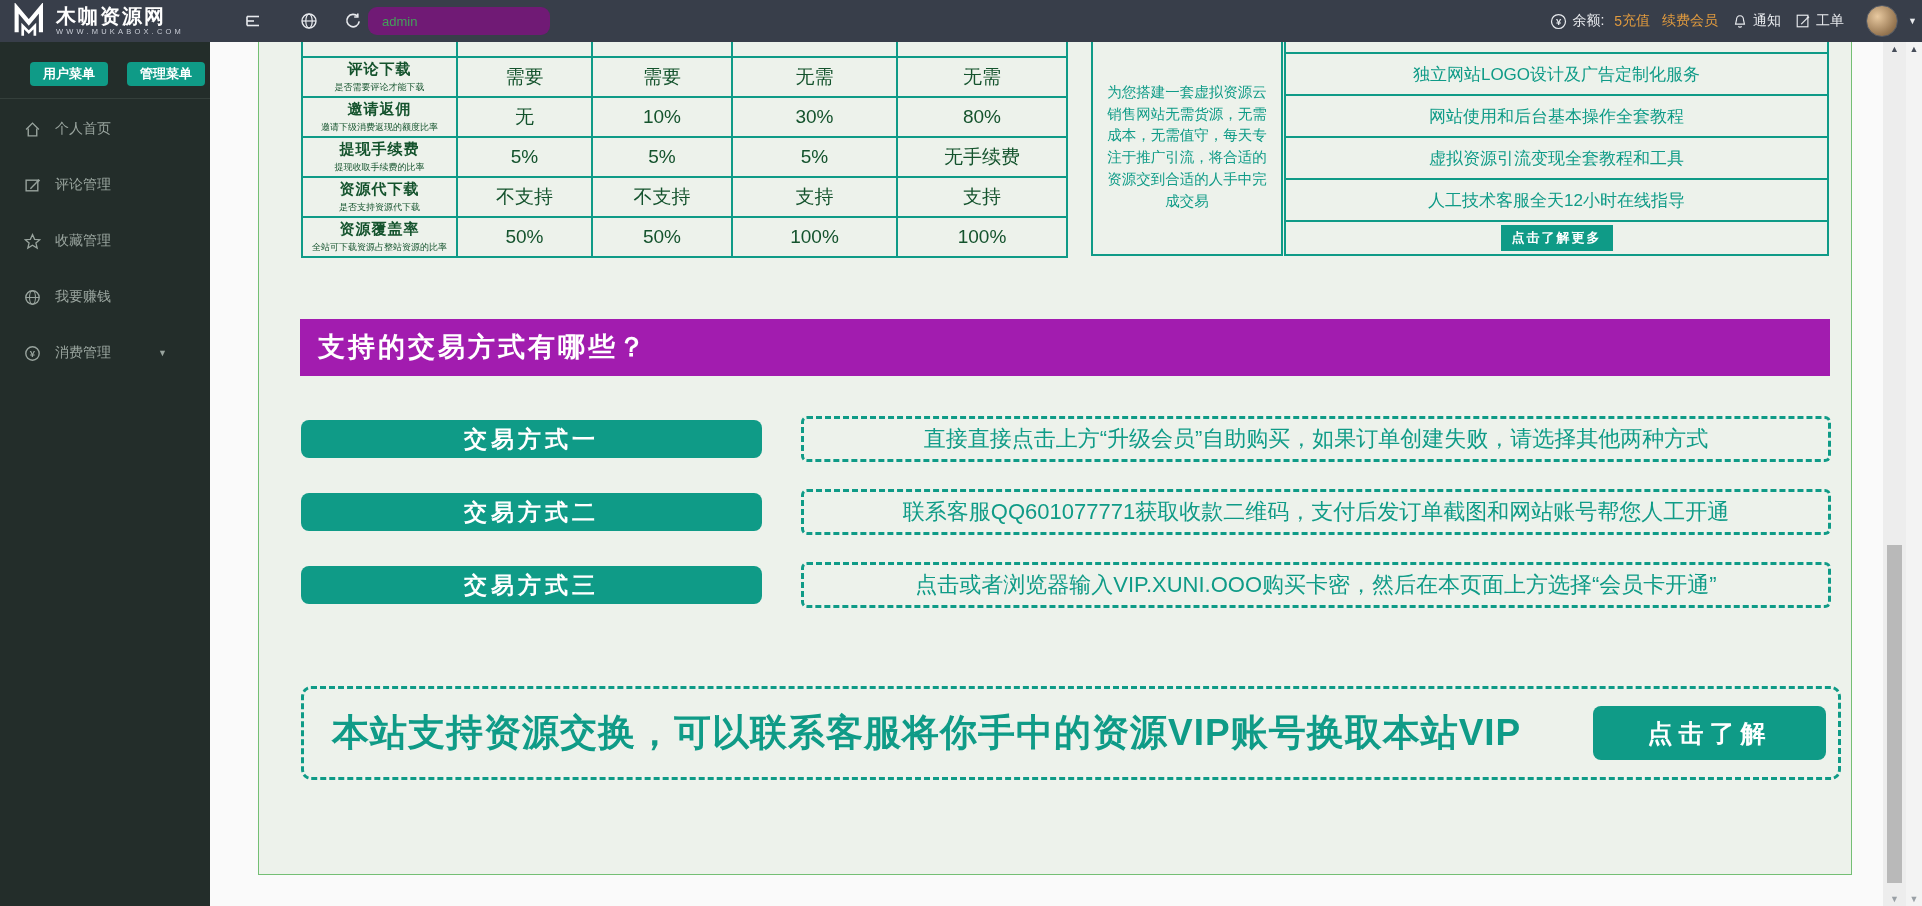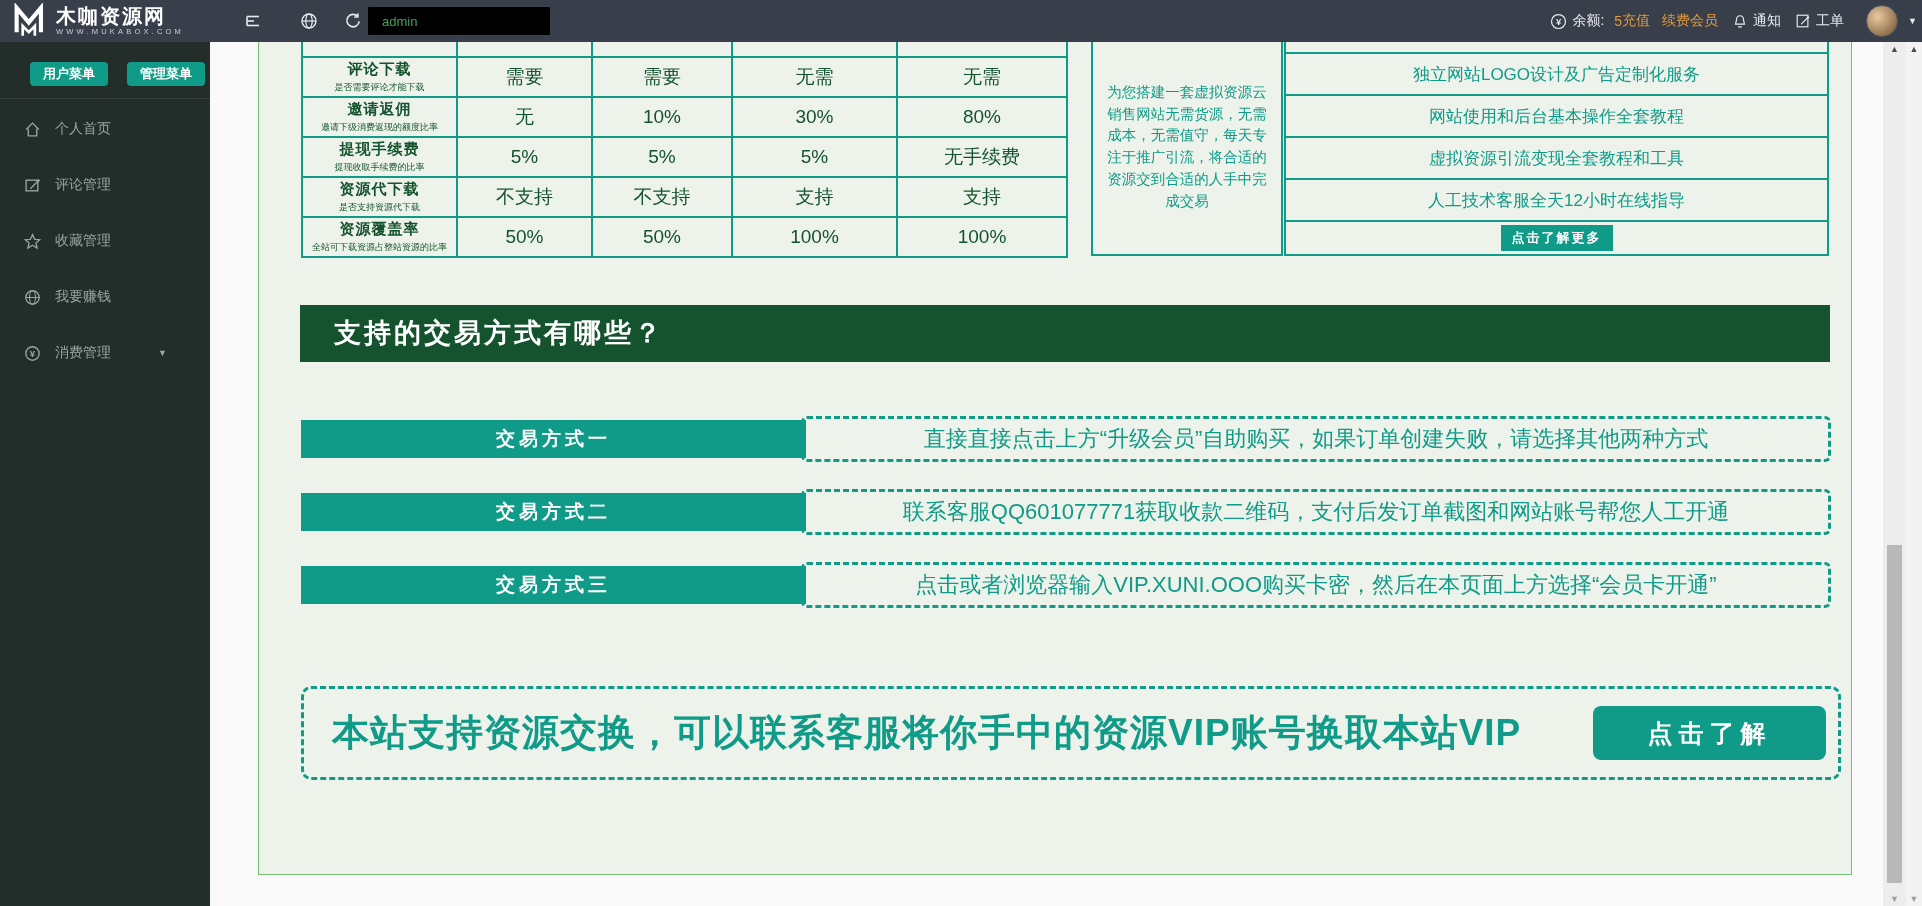--- a/index.html
+++ b/index.html
@@ -5,22 +5,22 @@
   * { margin:0; padding:0; box-sizing:border-box; }
   html,body { width:1922px; height:906px; overflow:hidden;
     font-family:"Liberation Sans", sans-serif; background:#fafafa; }
 
   
   .topbar { position:absolute; left:0; top:0; width:1922px; height:42px; background:#383e4a; z-index:30; }
   .logo { position:absolute; left:12px; top:3px; display:flex; align-items:center; gap:8px; cursor:pointer; }
   .logo-text-title { color:#fff; font-size:20px; font-weight:bold; letter-spacing:2px; line-height:22px; }
   .logo-text-sub { color:#c9cdd6; font-size:7.5px; letter-spacing:3.2px; }
   .tb-icon { position:absolute; top:12px; width:18px; height:18px; color:#e8eaee; cursor:pointer; }
-  .tb-search { position:absolute; left:368px; top:7px; width:182px; height:28px; border:none; border-radius:1px;
-    background:#000000; color:#44a05a; font-size:13px; padding:4px 14px; outline:none; font-family:"Liberation Sans",sans-serif; }
+  .tb-search { position:absolute; left:368px; top:7px; width:182px; height:28px; border:none; border-radius:9px;
+    background:#701a75; color:#44a05a; font-size:13px; padding:4px 14px; outline:none; font-family:"Liberation Sans",sans-serif; }
   .tb-right { position:absolute; right:5px; top:0; height:42px; display:flex; align-items:center; color:#e8eaee; font-size:14px; }
   .tb-right .sep { width:14px; }
   .orange { color:#e09a3e; cursor:pointer; }
   .tb-txt { margin-left:5px; }
   .avatar { width:32px; height:32px; border-radius:50%; cursor:pointer;
     background:radial-gradient(circle at 35% 35%, #e8c9a0, #9a7a55 65%, #6b5238); border:1px solid #555b66; }
   .caret { color:#e8eaee; font-size:9px; margin-left:10px; cursor:pointer; }
 
   
   .sidebar { position:absolute; left:0; top:42px; width:210px; height:864px; background:#232d2a; z-index:20; }
@@ -53,24 +53,24 @@
   .promo-text { font-size:14.5px; color:#0f9b87; text-align:center; line-height:1.5; padding:6px 9px; }
   .services { position:absolute; left:1025px; top:-4px; width:545px; height:218px; border:2px solid #0f9b87; }
   .svc-sliver { height:14px; border-bottom:2px solid #0f9b87; }
   .svc-row { height:42px; border-bottom:2px solid #0f9b87; display:flex; align-items:center; justify-content:center;
     color:#0f9b87; font-size:17px; }
   .svc-btn-row { height:32px; display:flex; align-items:center; justify-content:center; }
   .svc-more-btn { background:#0f9b87; color:#fff; font-size:13px; font-weight:bold; padding:4px 11px;
     letter-spacing:2px; cursor:pointer; border:none; }
 
   
-  .banner { position:absolute; left:41px; top:263px; width:1530px; height:57px; background:#14532d; color:#fff;
-    font-size:27px; font-weight:900; line-height:57px; padding-left:34px; letter-spacing:3px; }
-  .m-label { position:absolute; left:42px; width:505px; height:38px; background:#0f9b87; color:#fff;
-    font-size:19px; font-weight:900; text-align:center; line-height:38px; letter-spacing:4px; }
+  .banner { position:absolute; left:41px; top:277px; width:1530px; height:57px; background:#a21caf; color:#fff;
+    font-size:27px; font-weight:900; line-height:57px; padding-left:18px; letter-spacing:3px; }
+  .m-label { position:absolute; left:42px; width:461px; height:38px; background:#0f9b87; color:#fff;
+    font-size:23px; font-weight:900; text-align:center; line-height:38px; letter-spacing:4px;border-radius:8px; }
   .m-desc { position:absolute; left:542px; width:1030px; height:46px; border:3px dashed #0f9b87; border-radius:6px;
     display:flex; align-items:center; justify-content:center; color:#0f9b87; font-size:22px; background:transparent; }
 
   
   .exchange { position:absolute; left:42px; top:644px; width:1540px; height:94px; border:3px dashed #0f9b87;
     border-radius:10px; display:flex; align-items:center; }
   .exchange-text { color:#0f9b87; font-size:37px; font-weight:900; margin-left:28px; letter-spacing:1px; }
   .exchange-btn { position:absolute; right:12px; top:17px; width:233px; height:54px; background:#0f9b87;
     border-radius:8px; color:#fff; font-size:25px; font-weight:900; text-align:center; line-height:54px;
     letter-spacing:6px; cursor:pointer; border:none; }

